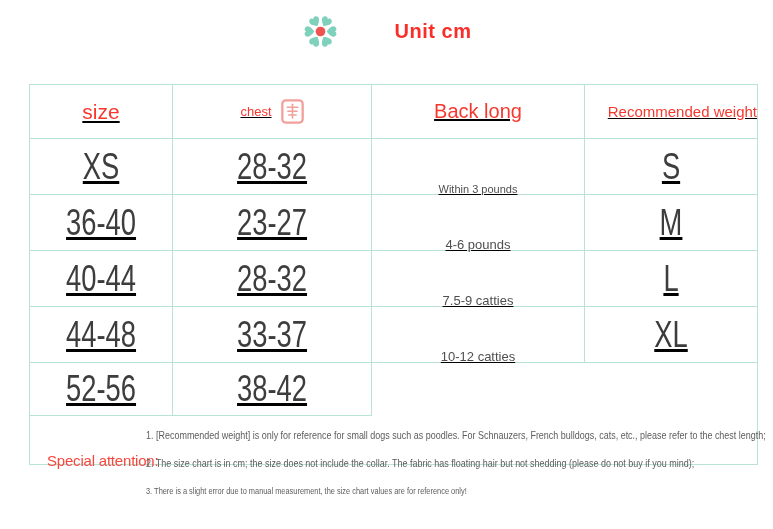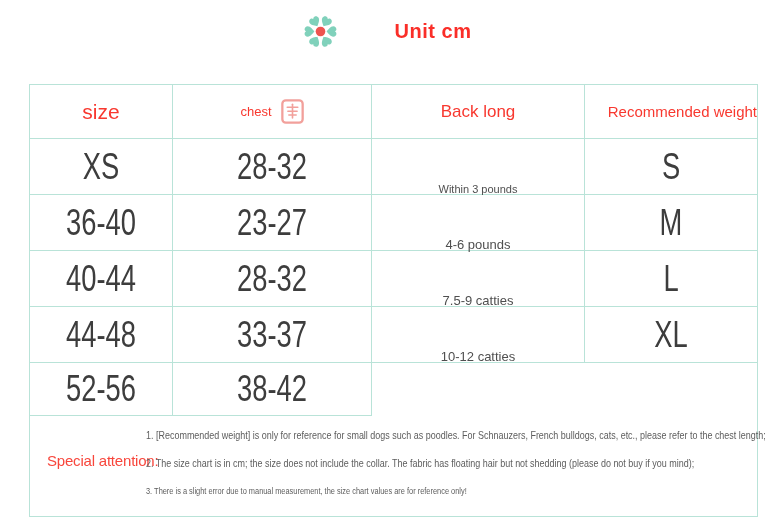--- a/index.html
+++ b/index.html
@@ -17,41 +17,42 @@
     display: flex; align-items: center; justify-content: center; gap: 56px;
   }
   .flower-icon { width: 37px; height: 41px; }
   .unit-label {
     color: #fa2e28; font-size: 20px; font-weight: 700; letter-spacing: 0.5px;
   }
 
   
   .size-table {
     position: absolute; left: 29px; top: 84px;
-    width: 729px; height: 433px;
+    width: 729px; height: 381px;
     box-sizing: border-box;
     border: 1px solid #b9e3d8;
     display: grid;
     grid-template-columns: 143px 199px 213px auto;
     grid-template-rows: 54px 56px 56px 56px 56px 53px auto;
     background: #fff;
+    text-decoration: underline;
   }
   .cell {
     box-sizing: border-box;
     border-right: 1px solid #b9e3d8;
     border-bottom: 1px solid #b9e3d8;
     display: flex; align-items: center; justify-content: center;
     gap: 9px;
   }
   .size-table > .cell:nth-child(4n) { border-right: none; }
 
   .hdr { color: #f8382f; }
   .hdr-size { font-size: 21px; }
   .hdr-chest { font-size: 13px; }
-  .hdr-back { font-size: 17px; }
+  .hdr-back { font-size: 20px; }
   .hdr-weight { font-size: 15px; justify-content: flex-end; }
 
   .stamp-icon { width: 23px; height: 25px; opacity: 0.85; }
 
   .big {
     color: #3d3d3d; font-size: 36px; line-height: 1;
     display: inline-block; transform: scaleX(0.76);
     white-space: nowrap;
   }
   .weight-val { color: #4f4f4f; font-size: 13px; margin-top: 44px; }

